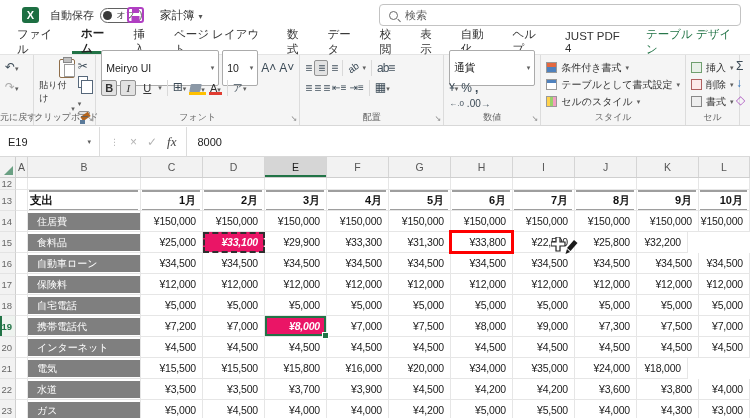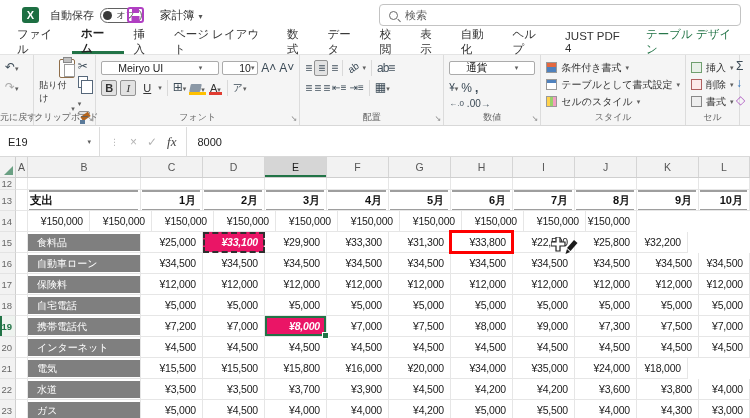--- a/index.html
+++ b/index.html
@@ -37,22 +37,22 @@
     border-bottom:1px solid #d8d8d8; display:flex; }
   .rgroup { position:relative; height:100%; padding:4px 5px 15px 5px; border-right:1px solid #dcdcdc; }
   .glabel { position:absolute; bottom:1px; left:0; right:0; text-align:center; font-size:9px; color:#5f5f5f; white-space:nowrap; }
   .launcher { position:absolute; right:2px; bottom:2px; font-size:8px; color:#8a8a8a; }
   .rrow { display:flex; align-items:center; gap:3px; height:18px; margin-bottom:2px; }
   .ic { font-size:12px; color:#3b4a56; line-height:14px; }
   .gray { color:#a9a9a9; }
   .sm { font-size:10px; }
   .chev { font-size:7px; color:#5f5f5f; }
   .btn-active { border:1px solid #929292; background:#e2e2e2; border-radius:2px; }
-  .combo { background:#fff; border:1px solid #ababab; border-radius:2px; height:14px; display:flex;
-    align-items:center; justify-content:space-between; font-size:10.5px; color:#222; padding:0 16px; }
+  .combo { background:#fff; border:1px solid #ababab; border-radius:2px; height:36px; display:flex;
+    align-items:center; justify-content:space-between; font-size:10.5px; color:#222; padding:0 4px; }
   .vsep { width:1px; height:16px; background:#d9d9d9; margin:0 2px; }
   .bi { width:16px; height:16px; display:flex; align-items:center; justify-content:center;
     font-size:11px; color:#333; }
   .paste-btn { display:flex; flex-direction:column; align-items:flex-end; width:38px; margin-right:3px; }
   .clipb { width:16px; height:19px; border:1.5px solid #8f6e4a; border-radius:2px; background:#fdfdfd; position:relative; }
   .clipb::before { content:''; position:absolute; left:3px; top:-3px; width:7px; height:4px; background:#bfbfbf; border:1px solid #888; }
   .clipb::after { content:''; position:absolute; left:4px; top:4px; width:9px; height:11px; background:#fff; border:1px solid #9c9c9c; }
   .smallcol { display:flex; flex-direction:column; gap:1px; }
   .copy-ic { width:10px; height:12px; border:1.2px solid #56677a; position:relative; background:#fff; }
   .copy-ic::after { content:''; position:absolute; left:2.5px; top:2.5px; width:10px; height:12px; border:1.2px solid #56677a; background:#fff; }
@@ -382,20 +382,23 @@
         <div class="cell th m" style="width: 62px;">5月</div>
         <div class="cell th m" style="width: 62px;">6月</div>
         <div class="cell th m" style="width: 62px;">7月</div>
         <div class="cell th m" style="width: 62px;">8月</div>
         <div class="cell th m" style="width: 62px;">9月</div>
         <div class="cell th m" style="width: 51px;">10月</div>
       </div>
       <div class="grow" style="height: 21px;">
         <div class="gut">14</div>
         <div class="cell" style="width: 12px;"></div>
+        <div class="cell" style="width: 113px;">
+          <div class="labelbox">住居費</div>
+        </div>
         <div class="cell val" style="width: 62px;">¥150,000</div>
         <div class="cell val" style="width: 62px;">¥150,000</div>
         <div class="cell val" style="width: 62px;">¥150,000</div>
         <div class="cell val" style="width: 62px;">¥150,000</div>
         <div class="cell val" style="width: 62px;">¥150,000</div>
         <div class="cell val" style="width: 62px;">¥150,000</div>
         <div class="cell val" style="width: 62px;">¥150,000</div>
         <div class="cell val" style="width: 62px;">¥150,000</div>
         <div class="cell val" style="width: 62px;">¥150,000</div>
         <div class="cell val" style="width: 51px;">¥150,000</div>

